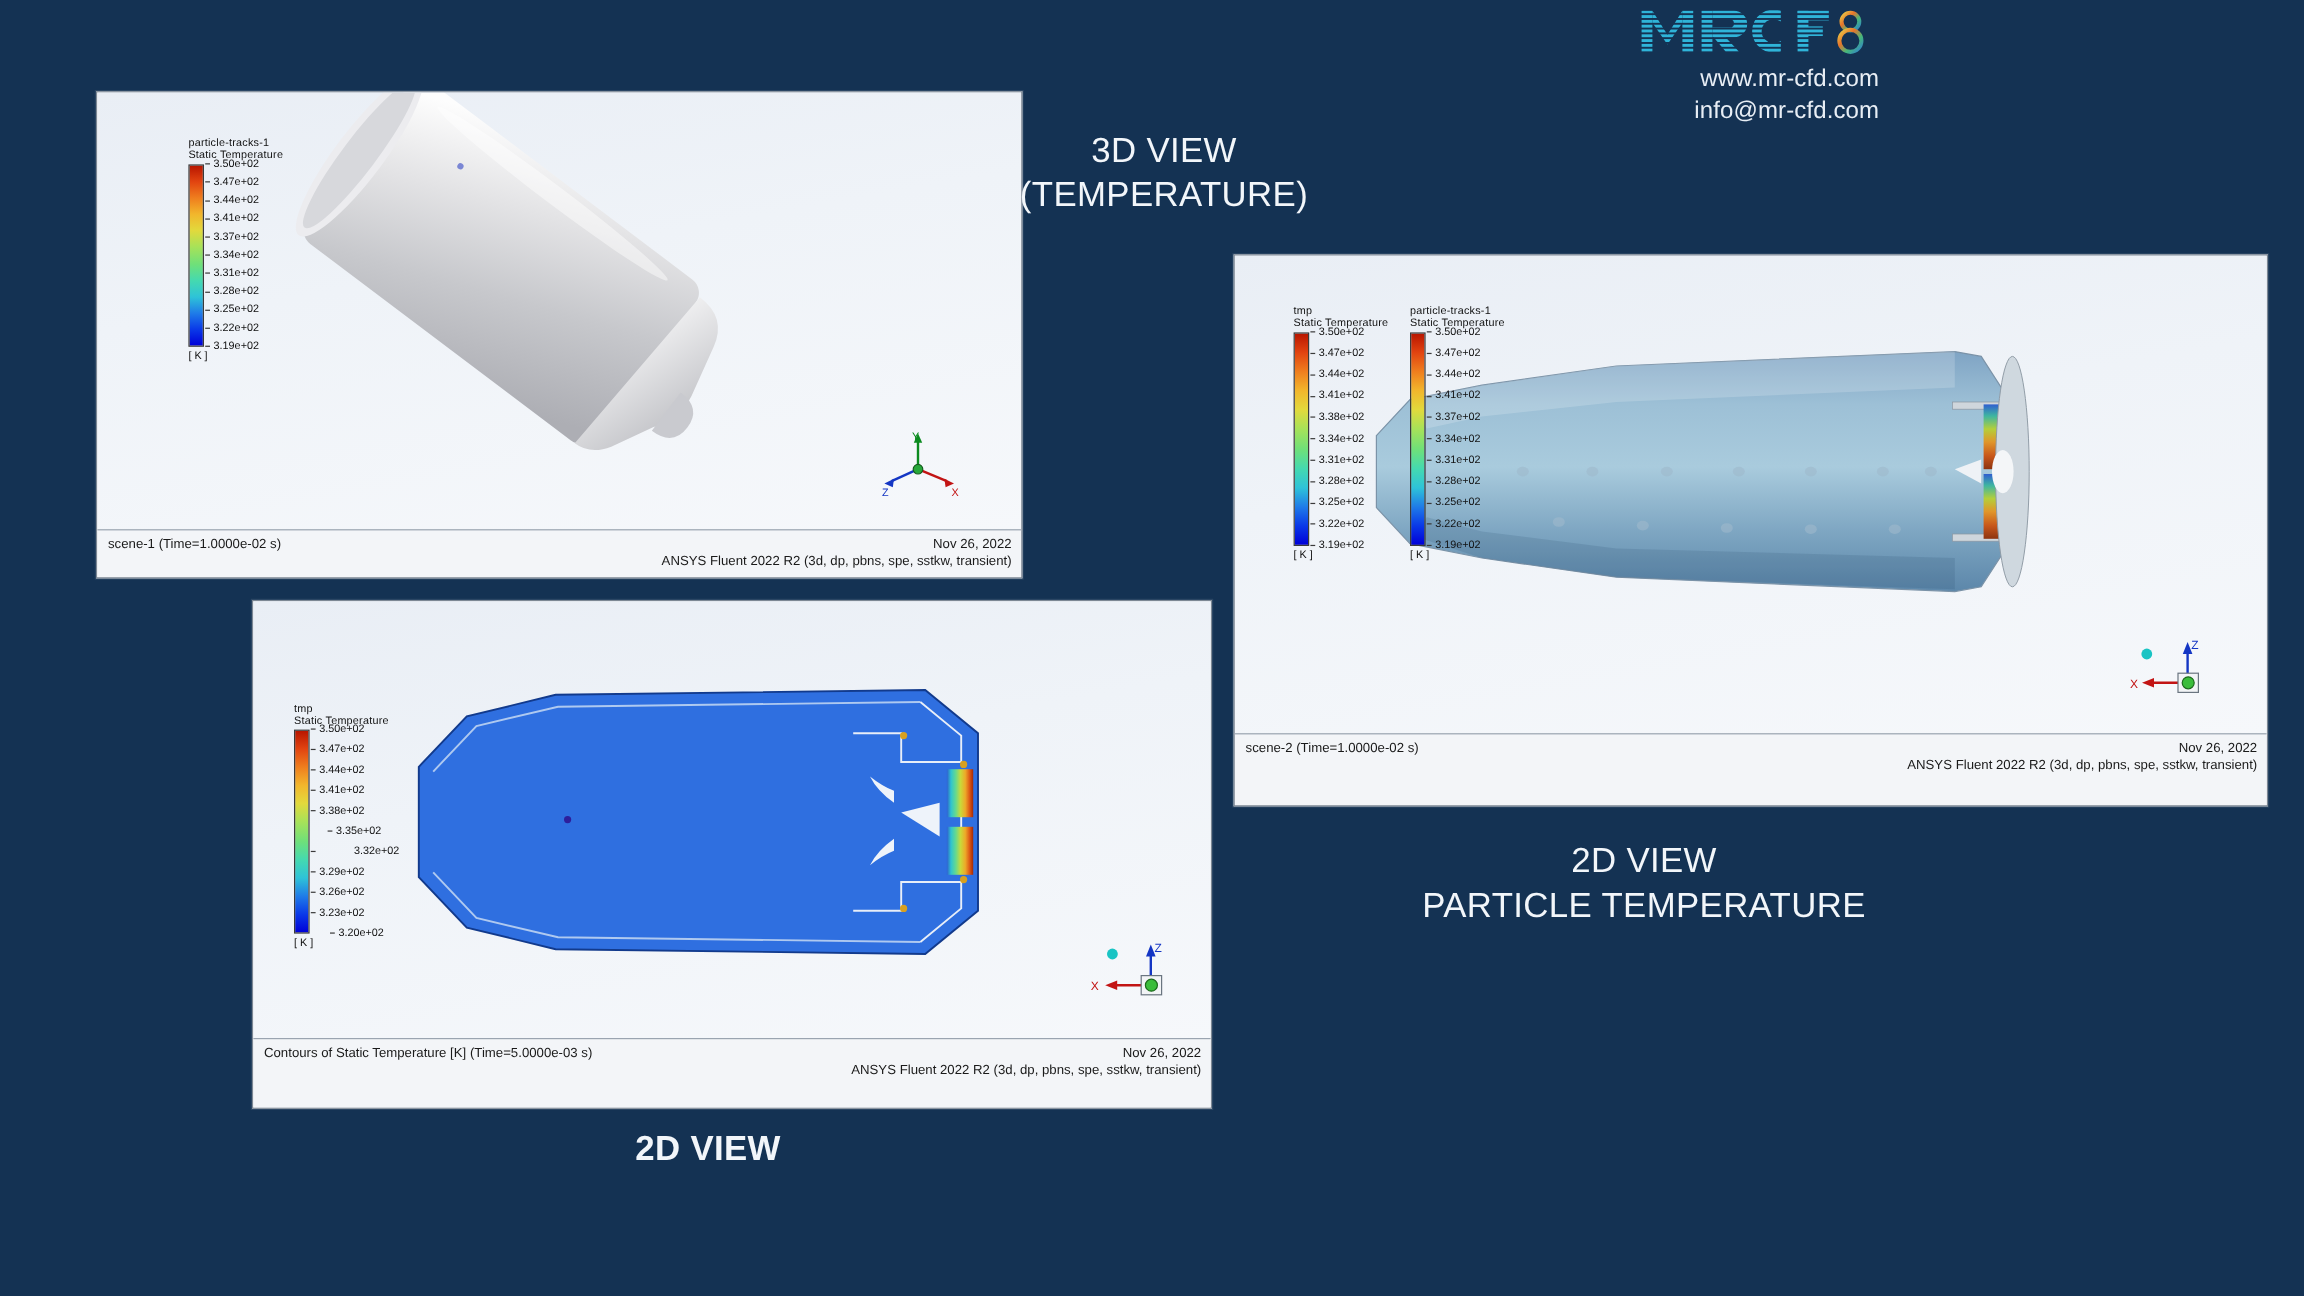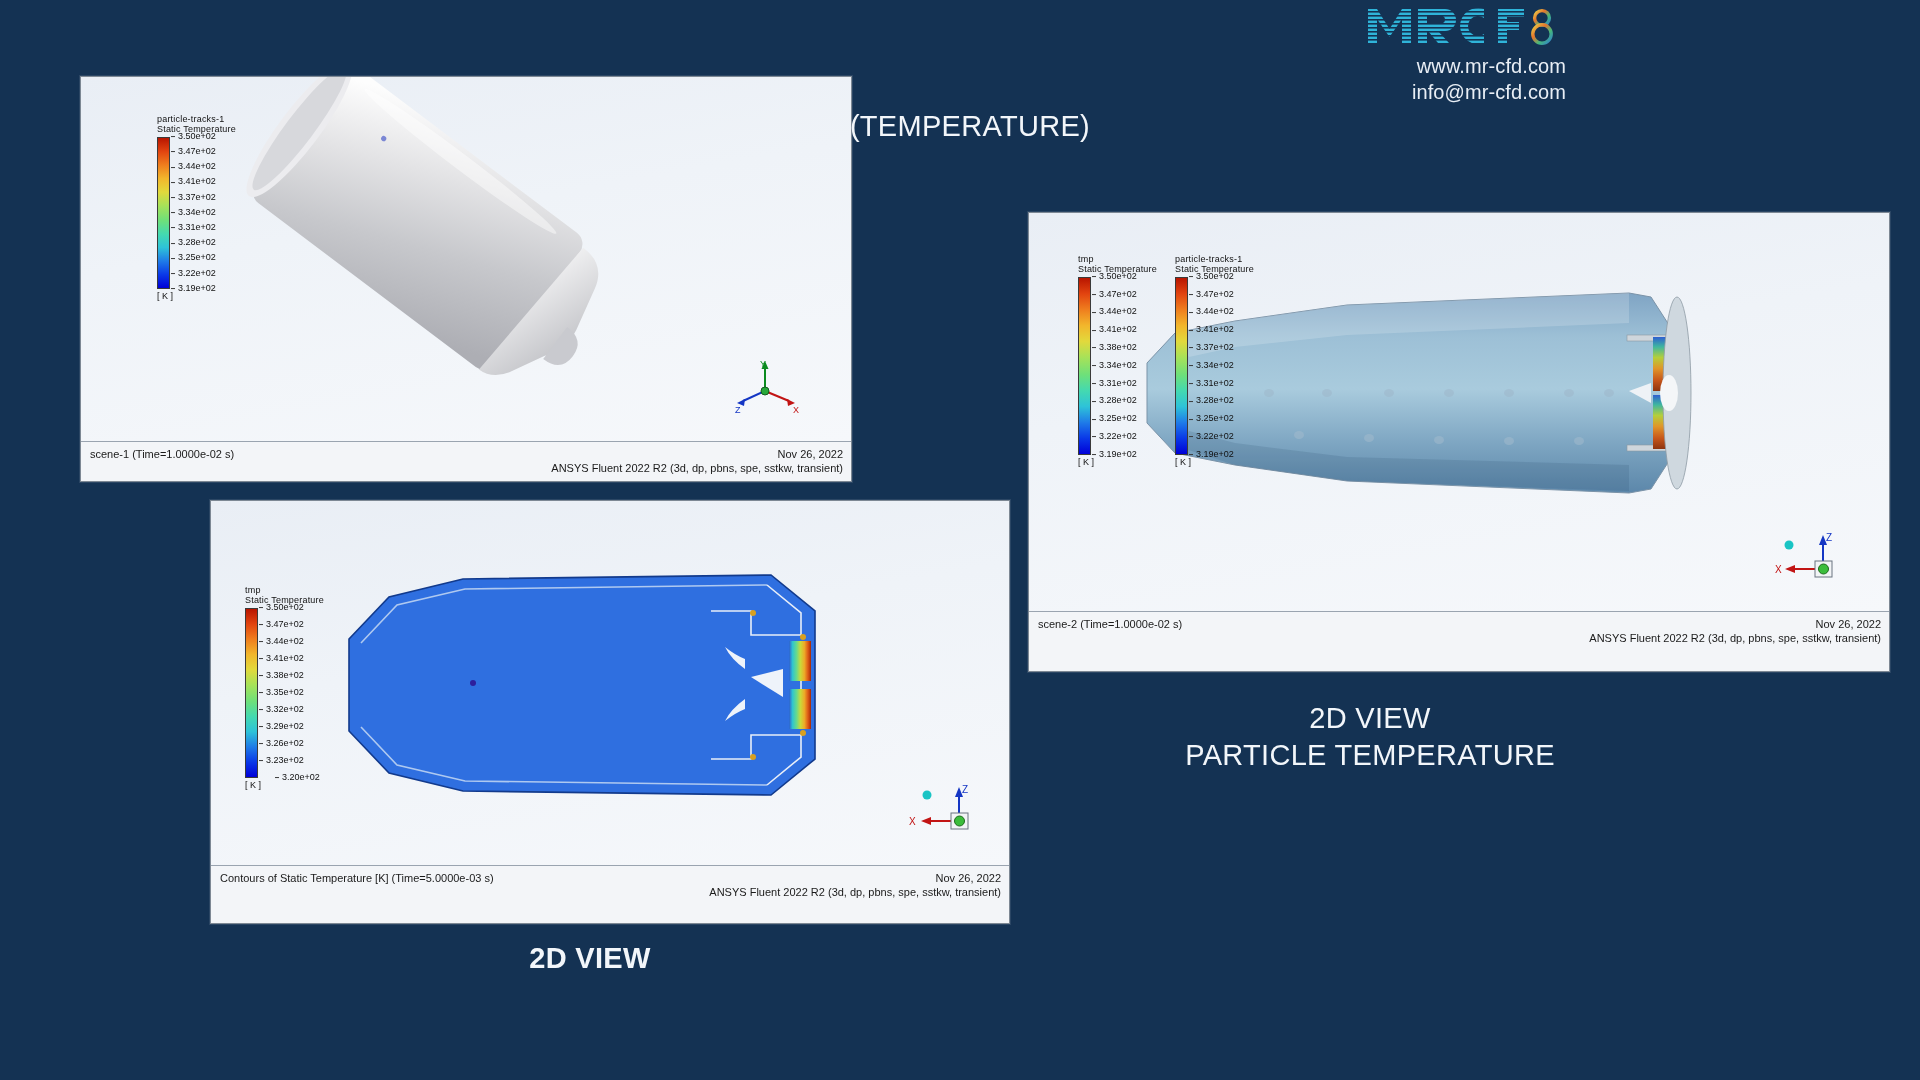--- a/index.html
+++ b/index.html
@@ -456,25 +456,25 @@
                 <span>3.44e+02</span>
               </div>
               <div class="lg-tick" style="top: 51px;">
                 <span class="lg-dash"></span>
                 <span>3.41e+02</span>
               </div>
               <div class="lg-tick" style="top: 68px;">
                 <span class="lg-dash"></span>
                 <span>3.38e+02</span>
               </div>
-              <div class="lg-tick" style="top: 85px;">
+              <div class="lg-tick" style="top: 85px; margin-left: 14px;">
                 <span class="lg-dash"></span>
                 <span>3.35e+02</span>
               </div>
-              <div class="lg-tick" style="top: 102px;">
+              <div class="lg-tick" style="top: 102px; gap: 29px;">
                 <span class="lg-dash"></span>
                 <span>3.32e+02</span>
               </div>
               <div class="lg-tick" style="top: 119px;">
                 <span class="lg-dash"></span>
                 <span>3.29e+02</span>
               </div>
               <div class="lg-tick" style="top: 136px;">
                 <span class="lg-dash"></span>
                 <span>3.26e+02</span>
@@ -509,20 +509,21 @@
     <div class="fl-footer" style="height:58px;">
       <div class="ff-left">Contours of Static Temperature [K]  (Time=5.0000e-03 s)</div>
       <div class="ff-right">
         <div>Nov 26, 2022</div>
         <div>ANSYS Fluent 2022 R2 (3d, dp, pbns, spe, sstkw, transient)</div>
       </div>
     </div>
   </div>
 
   <div class="slide-caption" style="left:770px; top:108px; width:400px;">
+    <div class="cap-1">3D VIEW</div>
     <div class="cap-2">(TEMPERATURE)</div>
   </div>
 
   <div class="slide-caption" style="left:1080px; top:700px; width:580px;">
     <div class="cap-1">2D VIEW</div>
     <div class="cap-2">PARTICLE TEMPERATURE</div>
   </div>
 
   <div class="slide-caption bold1" style="left:250px; top:940px; width:680px;">
     <div class="cap-1">2D VIEW</div>

